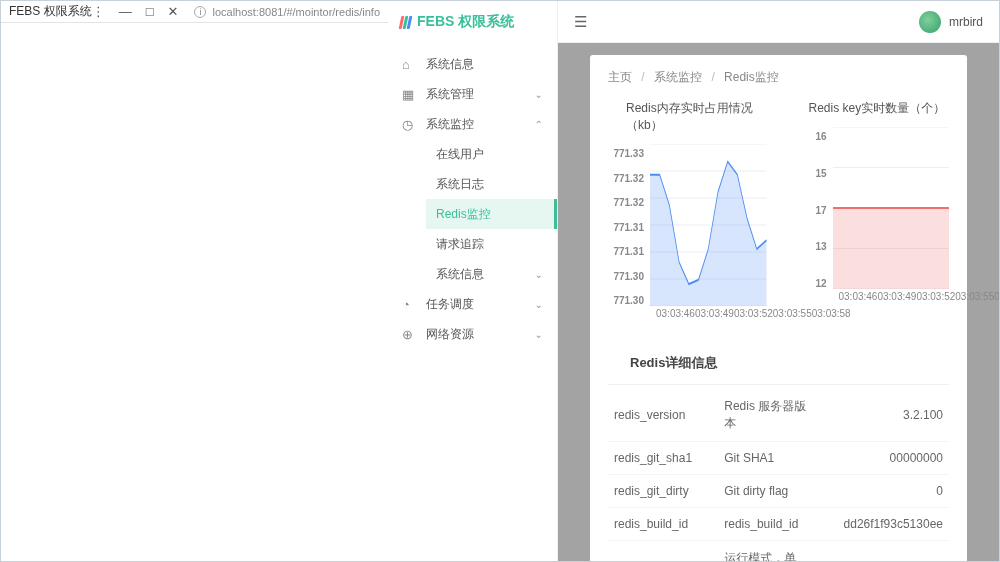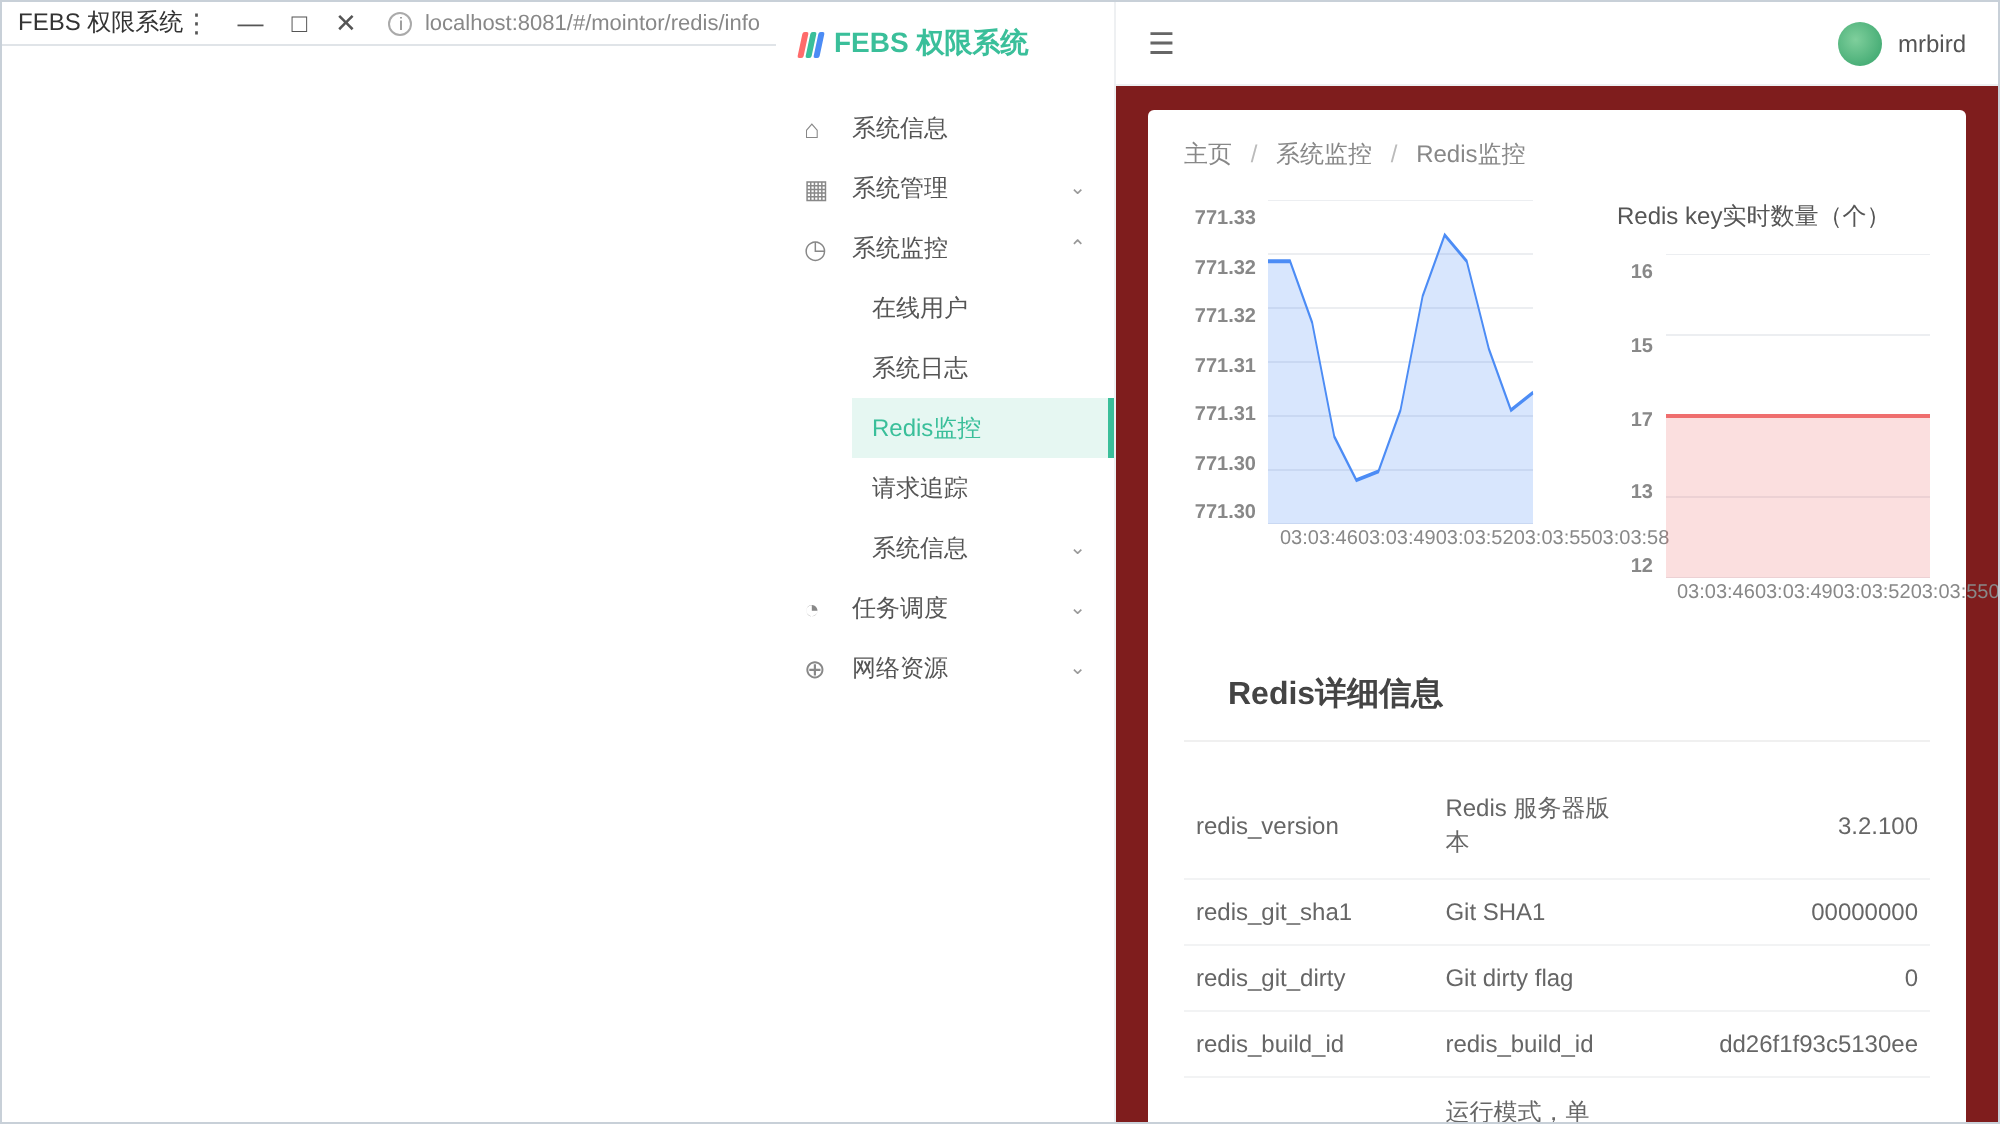--- a/index.html
+++ b/index.html
@@ -26,33 +26,33 @@
 .menu-item .mi-arrow { font-size: 10px; color: #999; }
 .menu-sub { padding-left: 38px; font-size: 12px; }
 .menu-sub .menu-item { padding-left: 10px; height: 30px; }
 .menu-item.active { background: #e6f7f2; color: #3abf9a; border-right: 3px solid #3abf9a; }
 .main { flex: 1; display: flex; flex-direction: column; overflow: hidden; }
 .topbar { height: 42px; background: #fff; display: flex; align-items: center; padding: 0 16px; border-bottom: 1px solid #eef0f2; }
 .topbar .toggle { color: #666; cursor: pointer; font-size: 15px; }
 .topbar .spacer { flex: 1; }
 .topbar .user { display: flex; align-items: center; gap: 8px; font-size: 12px; color: #555; }
 .avatar { width: 22px; height: 22px; border-radius: 50%; background: radial-gradient(circle at 40% 40%, #7fcf9c 0%, #4aaf78 70%); }
-.content { flex: 1; overflow: auto; padding: 12px 16px; background: #7f1d1d; }
+.content { flex: 1; overflow: auto; padding: 12px 32px; background: #a3a3a3; }
 .card { background: #fff; border-radius: 3px; padding: 14px 18px; }
 .crumb { font-size: 12px; color: #888; margin-bottom: 14px; }
 .crumb .sep { margin: 0 6px; color: #bbb; }
 .charts { display: flex; gap: 24px; margin-bottom: 20px; }
 .chart-box { flex: 1; }
 .chart-title { font-size: 12px; color: #555; margin-bottom: 10px; padding-left: 18px; }
 .chart-wrap { display: flex; height: 180px; }
 .y-axis { width: 42px; display: flex; flex-direction: column; justify-content: space-between; align-items: flex-end; font-size: 10px; color: #888; padding: 4px 6px 18px 0; font-weight: bold; }
 .plot { flex: 1; position: relative; }
 .plot svg { width: 100%; height: calc(100% - 18px); }
 .x-axis { position: absolute; bottom: 0; left: 0; right: 0; height: 18px; display: flex; justify-content: space-between; font-size: 10px; color: #888; padding: 2px 6px 0; }
-.detail-title { font-size: 16px; color: #444; font-weight: 600; padding: 10px 0 12px 22px; border-bottom: 1px solid #f0f0f0; margin-bottom: 16px; }
+.detail-title { font-size: 13px; color: #444; font-weight: 600; padding: 10px 0 12px 22px; border-bottom: 1px solid #f0f0f0; margin-bottom: 4px; }
 .d-table { width: 100%; border-collapse: collapse; font-size: 12px; color: #666; }
 .d-table td { padding: 9px 6px; border-bottom: 1px solid #f2f3f4; }
 .d-table td:nth-child(1){ width: 130px; }
 .d-table td:nth-child(2){ }
 .d-table td:nth-child(3){ width: 160px; text-align: right; }
 </style>
 </head>
 <body>
 
 <div class="window">
@@ -141,20 +141,21 @@
           <div class="crumb">
             <span>主页</span>
             <span class="sep">/</span>
             <span>系统监控</span>
             <span class="sep">/</span>
             <span>Redis监控</span>
           </div>
 
           <div class="charts">
             <div class="chart-box">
+              <div class="chart-title">Redis内存实时占用情况（kb）</div>
               <div class="chart-wrap">
                 <div class="y-axis" id="ya0">
                     <span>771.33</span>
                     <span>771.32</span>
                     <span>771.32</span>
                     <span>771.31</span>
                     <span>771.31</span>
                     <span>771.30</span>
                     <span>771.30</span>
                   </div>

